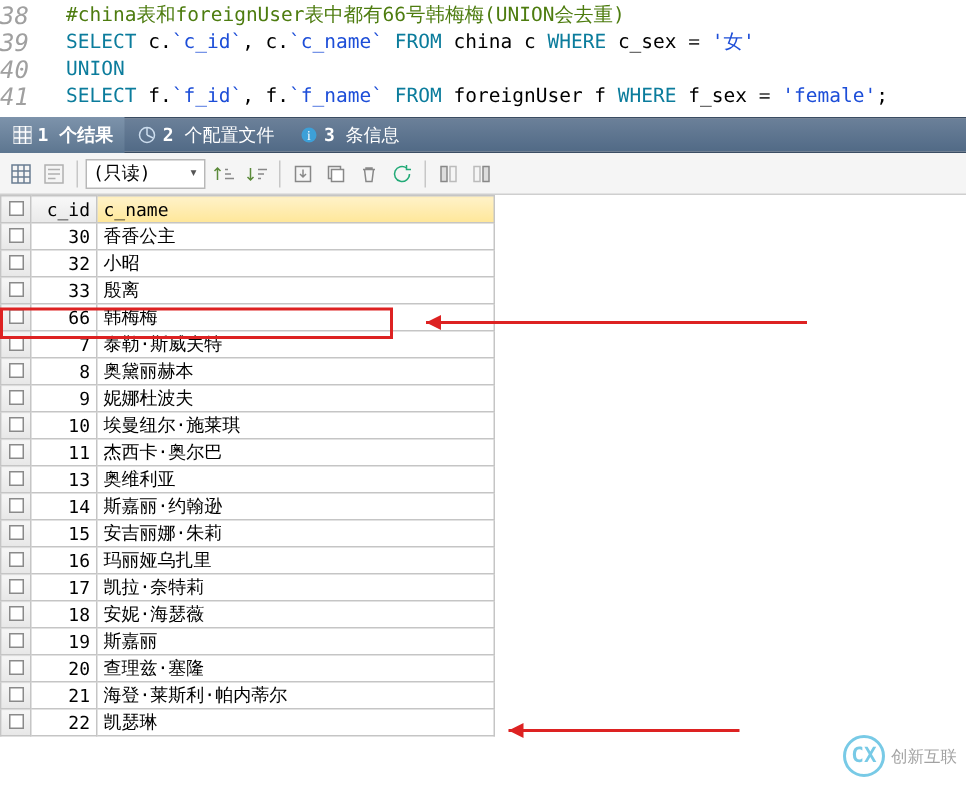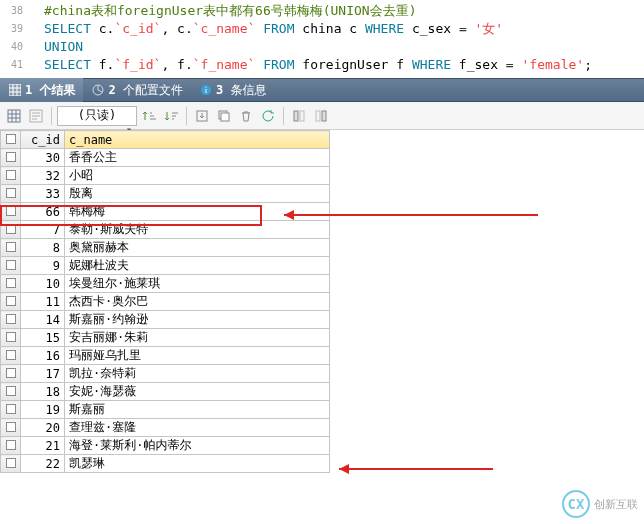--- a/index.html
+++ b/index.html
@@ -1,36 +1,36 @@
 <!DOCTYPE html>
 <html><head>
 <meta charset="utf-8">
 <style>
   * { box-sizing: border-box; margin: 0; padding: 0; }
   body { font-family: Consolas, "Microsoft YaHei", monospace; font-size: 13px; background: #fff; width: 644px; height: 524px; overflow: hidden; position: relative; }
   .code-area { padding: 2px 0 4px 0; }
   .code-line { display: flex; line-height: 18px; white-space: pre; }
-  .gutter { width: 44px; text-align: center; padding-right: 10px; color: #a0a0a0; font-size: 10px; user-select: none; }
+  .gutter { width: 44px; text-align: left; padding-right: 10px; color: #a0a0a0; font-size: 16px; user-select: none; font-style: italic; }
   .code { flex: 1; }
   .cm { color: #4d7c0f; }
   .kw { color: #0b7c9c; font-weight: normal; }
-  .str { color: #ef4444; }
+  .str { color: #1d4ed8; }
   .op { color: #333; }
 
   .tab-bar { height: 24px; background: linear-gradient(#6b8099, #516a86); display: flex; align-items: center; border-top: 1px solid #3a4d63; border-bottom: 1px solid #3a4d63; }
   .tab-icon { width: 14px; height: 14px; margin: 0 3px 0 6px; display:inline-flex; align-items:center; justify-content:center; }
   .tab { display:flex; align-items:center; height:24px; padding:0 8px 0 2px; color:#fff; font-size:12px; }
   .tab.active { background: linear-gradient(#7d93ab,#5d7690); font-weight:bold; }
   .tab .cnt { font-weight:bold; }
 
   .toolbar { height: 28px; border-bottom:1px solid #cfcfcf; display:flex; align-items:center; padding:0 4px; background:#f5f5f5; gap:2px; }
   .tool-sep { width:1px; height:18px; background:#c7c7c7; margin:0 3px; }
   .tbtn { width:20px; height:20px; display:inline-flex; align-items:center; justify-content:center; border-radius:2px; }
   .tbtn svg { display:block; }
-  .readonly { height:20px; border:1px solid #b8b8b8; background:#fff; font-size:12px; padding:0 4px; display:flex; align-items:center; width:80px;flex-direction:column; }
+  .readonly { height:20px; border:1px solid #b8b8b8; background:#fff; font-size:12px; padding:0 4px; display:flex; align-items:center; width:80px; }
   .readonly .dd { margin-left:auto; color:#555; font-size:10px; }
 
   .grid-wrap { position:relative; }
   table { border-collapse: collapse; width: 330px; }
   th, td { border: 1px solid #c5c5c5; font-size: 12px; height: 18px; padding: 0 4px; background:#fff; }
   th { background: linear-gradient(#f8f8f8,#e9e9e9); font-weight:normal; text-align:left; }
   th.corner, td.rowhdr { width:20px; background:linear-gradient(#f6f6f6,#e7e7e7); text-align:center; padding:0; }
   td.rowhdr .chk { width:10px; height:10px; border:1px solid #8a8a8a; display:inline-block; background:#fff; }
   th.cid, td.cid { width:44px; text-align:right; padding-right:4px; }
   th.cname { width: auto; }
@@ -200,20 +200,25 @@
           <td class="cid">10</td>
           <td>埃曼纽尔·施莱琪</td>
         </tr>
         <tr>
           <td class="rowhdr"><span class="chk"></span></td>
           <td class="cid">11</td>
           <td>杰西卡·奥尔巴</td>
         </tr>
         <tr>
           <td class="rowhdr"><span class="chk"></span></td>
+          <td class="cid">13</td>
+          <td>奥维利亚</td>
+        </tr>
+        <tr>
+          <td class="rowhdr"><span class="chk"></span></td>
           <td class="cid">14</td>
           <td>斯嘉丽·约翰逊</td>
         </tr>
         <tr>
           <td class="rowhdr"><span class="chk"></span></td>
           <td class="cid">15</td>
           <td>安吉丽娜·朱莉</td>
         </tr>
         <tr>
           <td class="rowhdr"><span class="chk"></span></td>

